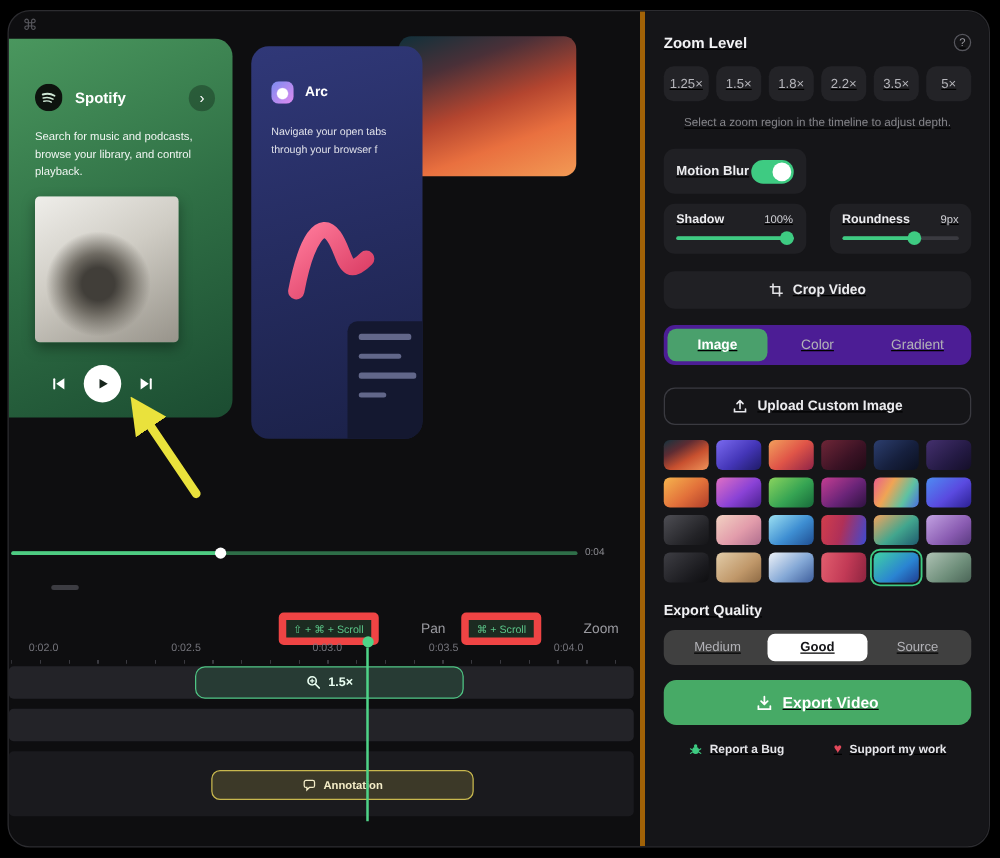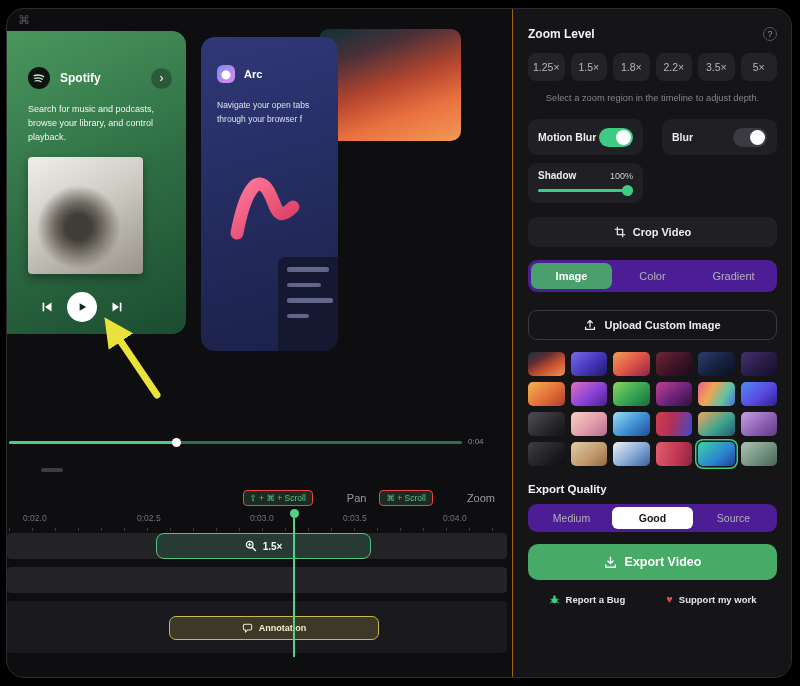--- a/index.html
+++ b/index.html
@@ -56,21 +56,21 @@
     background:#2e6e48; border-radius:2px; cursor:pointer; }
   .prog-fill { height:100%; background:#4ecb82; border-radius:2px; }
   .prog-dot { position:absolute; top:-3px; width:9px; height:9px; border-radius:50%; background:#fff; }
   .prog-time { position:absolute; left:461px; top:428px; font-size:8px; color:#8c8c92; }
 
   .drag-handle { position:absolute; left:34px; top:459px; width:22px; height:4px;
     border-radius:2px; background:#3c3c42; cursor:row-resize; }
 
   .hints { position:absolute; top:481px; left:0; width:500px; display:flex;
     justify-content:flex-end; align-items:center; gap:7px; padding-right:6px; }
-  .kbd-badge { background:#1c2b21; border:1px solid #ef4444; color:#5bc588;
+  .kbd-badge { background:#1c2b21; border:6px solid #ef4444; color:#5bc588;
     font-size:8.5px; padding:2px 6px; border-radius:4px; }
   .hint-label { color:#9a9aa0; font-size:11px; margin-right:6px;margin-left:27px; }
 
   .ruler { position:absolute; top:504px; left:0; width:500px; height:20px; cursor:pointer; }
   .ruler span { position:absolute; font-size:8.5px; color:#73737a; }
   .ruler span:nth-child(1){left:16px;} .ruler span:nth-child(2){left:130px;}
   .ruler span:nth-child(3){left:243px;} .ruler span:nth-child(4){left:336px;}
   .ruler span:nth-child(5){left:436px;}
   .ticks { position:absolute; top:519px; left:2px; width:496px; height:3px;
     background:repeating-linear-gradient(90deg,#3a3a40 0 1px,rgba(0,0,0,0) 1px 23px); }
@@ -87,22 +87,22 @@
     border-radius:7px; background:rgba(200,184,78,.20); border:1.5px solid #c8b84e;
     display:flex; align-items:center; justify-content:center; gap:6px; z-index:5;
     color:#f4edc8; font-size:9px; font-weight:700; cursor:grab; }
   .ph-dot { position:absolute; left:283px; top:500px; width:9px; height:9px;
     border-radius:50%; background:#4fd388; z-index:8; cursor:ew-resize; }
   .ph-line { position:absolute; left:286px; top:509px; width:2px; height:139px;
     background:#4fd388; z-index:8; cursor:ew-resize; }
 
   
   .panel { position:absolute; left:505px; top:0; right:0; bottom:0; background:#151518;
-    border-left:1px solid #a16207; border-radius:0 18px 18px 0;
-    padding:18px 14px 0 15px; }
+    border-left:4px solid #a16207; border-radius:0 18px 18px 0;
+    padding:18px 14px 0 15px;text-decoration:underline; }
   .p-title-row { display:flex; justify-content:space-between; align-items:center; }
   .p-title { font-size:12px; font-weight:700; color:#f2f2f4; }
   .help-icon { width:14px; height:14px; border-radius:50%; border:1px solid #55555c;
     color:#9a9aa0; font-size:9px; display:flex; align-items:center; justify-content:center; cursor:pointer; }
   .zoom-opts { display:grid; grid-template-columns:repeat(6,1fr); gap:6px; margin-top:12px; }
   .zopt { height:28px; background:#232327; border:none; border-radius:8px;
     color:#b6b6bb; font-size:10.5px; font-family:inherit; cursor:pointer; }
   .p-hint { margin-top:12px; text-align:center; color:#85858a; font-size:9.3px; }
 
   .two-col { display:grid; grid-template-columns:1fr 1fr; gap:19px; margin-top:16px; }
@@ -138,21 +138,21 @@
 
   .upload-btn { margin-top:18px; height:30px; display:flex; align-items:center;
     justify-content:center; gap:8px; border:1px solid #3a3a40; border-radius:9px;
     color:#ececef; font-size:11px; font-weight:600; cursor:pointer; }
 
   .wall-grid { margin-top:12px; display:grid; grid-template-columns:repeat(6,1fr); gap:6px; }
   .thumb { height:24px; border-radius:5px; cursor:pointer; }
   .thumb.sel { box-shadow:0 0 0 1.5px #151518, 0 0 0 3px #3ecb82; }
 
   .eq-title { margin-top:17px; font-size:11.5px; font-weight:700; color:#f2f2f4; }
-  .seg { margin-top:9px; background:#4c1d95; border-radius:9px; padding:3px;
+  .seg { margin-top:9px; background:#404040; border-radius:9px; padding:3px;
     display:grid; grid-template-columns:repeat(3,1fr); }
   .seg-opt { height:22px; line-height:22px; text-align:center; font-size:10.5px;
     color:#b2b2b7; border-radius:6px; cursor:pointer; }
   .seg-opt.active { background:#fff; color:#151518; font-weight:700; }
 
   .export-btn { margin-top:12px; height:36px; display:flex; align-items:center;
     justify-content:center; gap:8px; background:#47aa66; border-radius:10px;
     color:#fff; font-size:12.5px; font-weight:700; cursor:pointer; }
 
   .p-footer { margin-top:13px; display:flex; justify-content:space-around; align-items:center; }
@@ -297,37 +297,41 @@
 
     <div class="p-hint">Select a zoom region in the timeline to adjust depth.</div>
 
     <div class="two-col">
       <div class="card toggle-card">
         <span class="tlabel">Motion Blur</span>
         <span class="switch on">
             <span class="kn"></span>
           </span>
       </div>
-      <div class="card toggle-card">
-        <span class="tlabel">Blur</span>
-        <span class="switch off">
-            <span class="kn"></span>
-          </span>
-      </div>
     </div>
 
     <div class="two-col" style="margin-top:8px;">
       <div class="card slider-card">
         <div class="s-head">
           <span class="s-label">Shadow</span>
           <span class="s-value">100%</span>
         </div>
         <div class="s-track">
           <div class="s-fill" style="width: 100%;"></div>
           <div class="s-knob" style="left: min(100% - 5px, 100% - 11px);"></div>
+        </div>
+      </div>
+      <div class="card slider-card">
+        <div class="s-head">
+          <span class="s-label">Roundness</span>
+          <span class="s-value">9px</span>
+        </div>
+        <div class="s-track">
+          <div class="s-fill" style="width: 62%;"></div>
+          <div class="s-knob" style="left: min(62% - 5px, 100% - 11px);"></div>
         </div>
       </div>
     </div>
 
 
     <div class="crop-btn">
       <svg width="12" height="12" viewBox="0 0 12 12">
         <path d="M3.4 0.8v7.8h7.8" fill="none" stroke="#e0e0e4" stroke-width="1.3"></path>
         <path d="M0.8 3.4h7.8v7.8" fill="none" stroke="#e0e0e4" stroke-width="1.3"></path>
       </svg>

